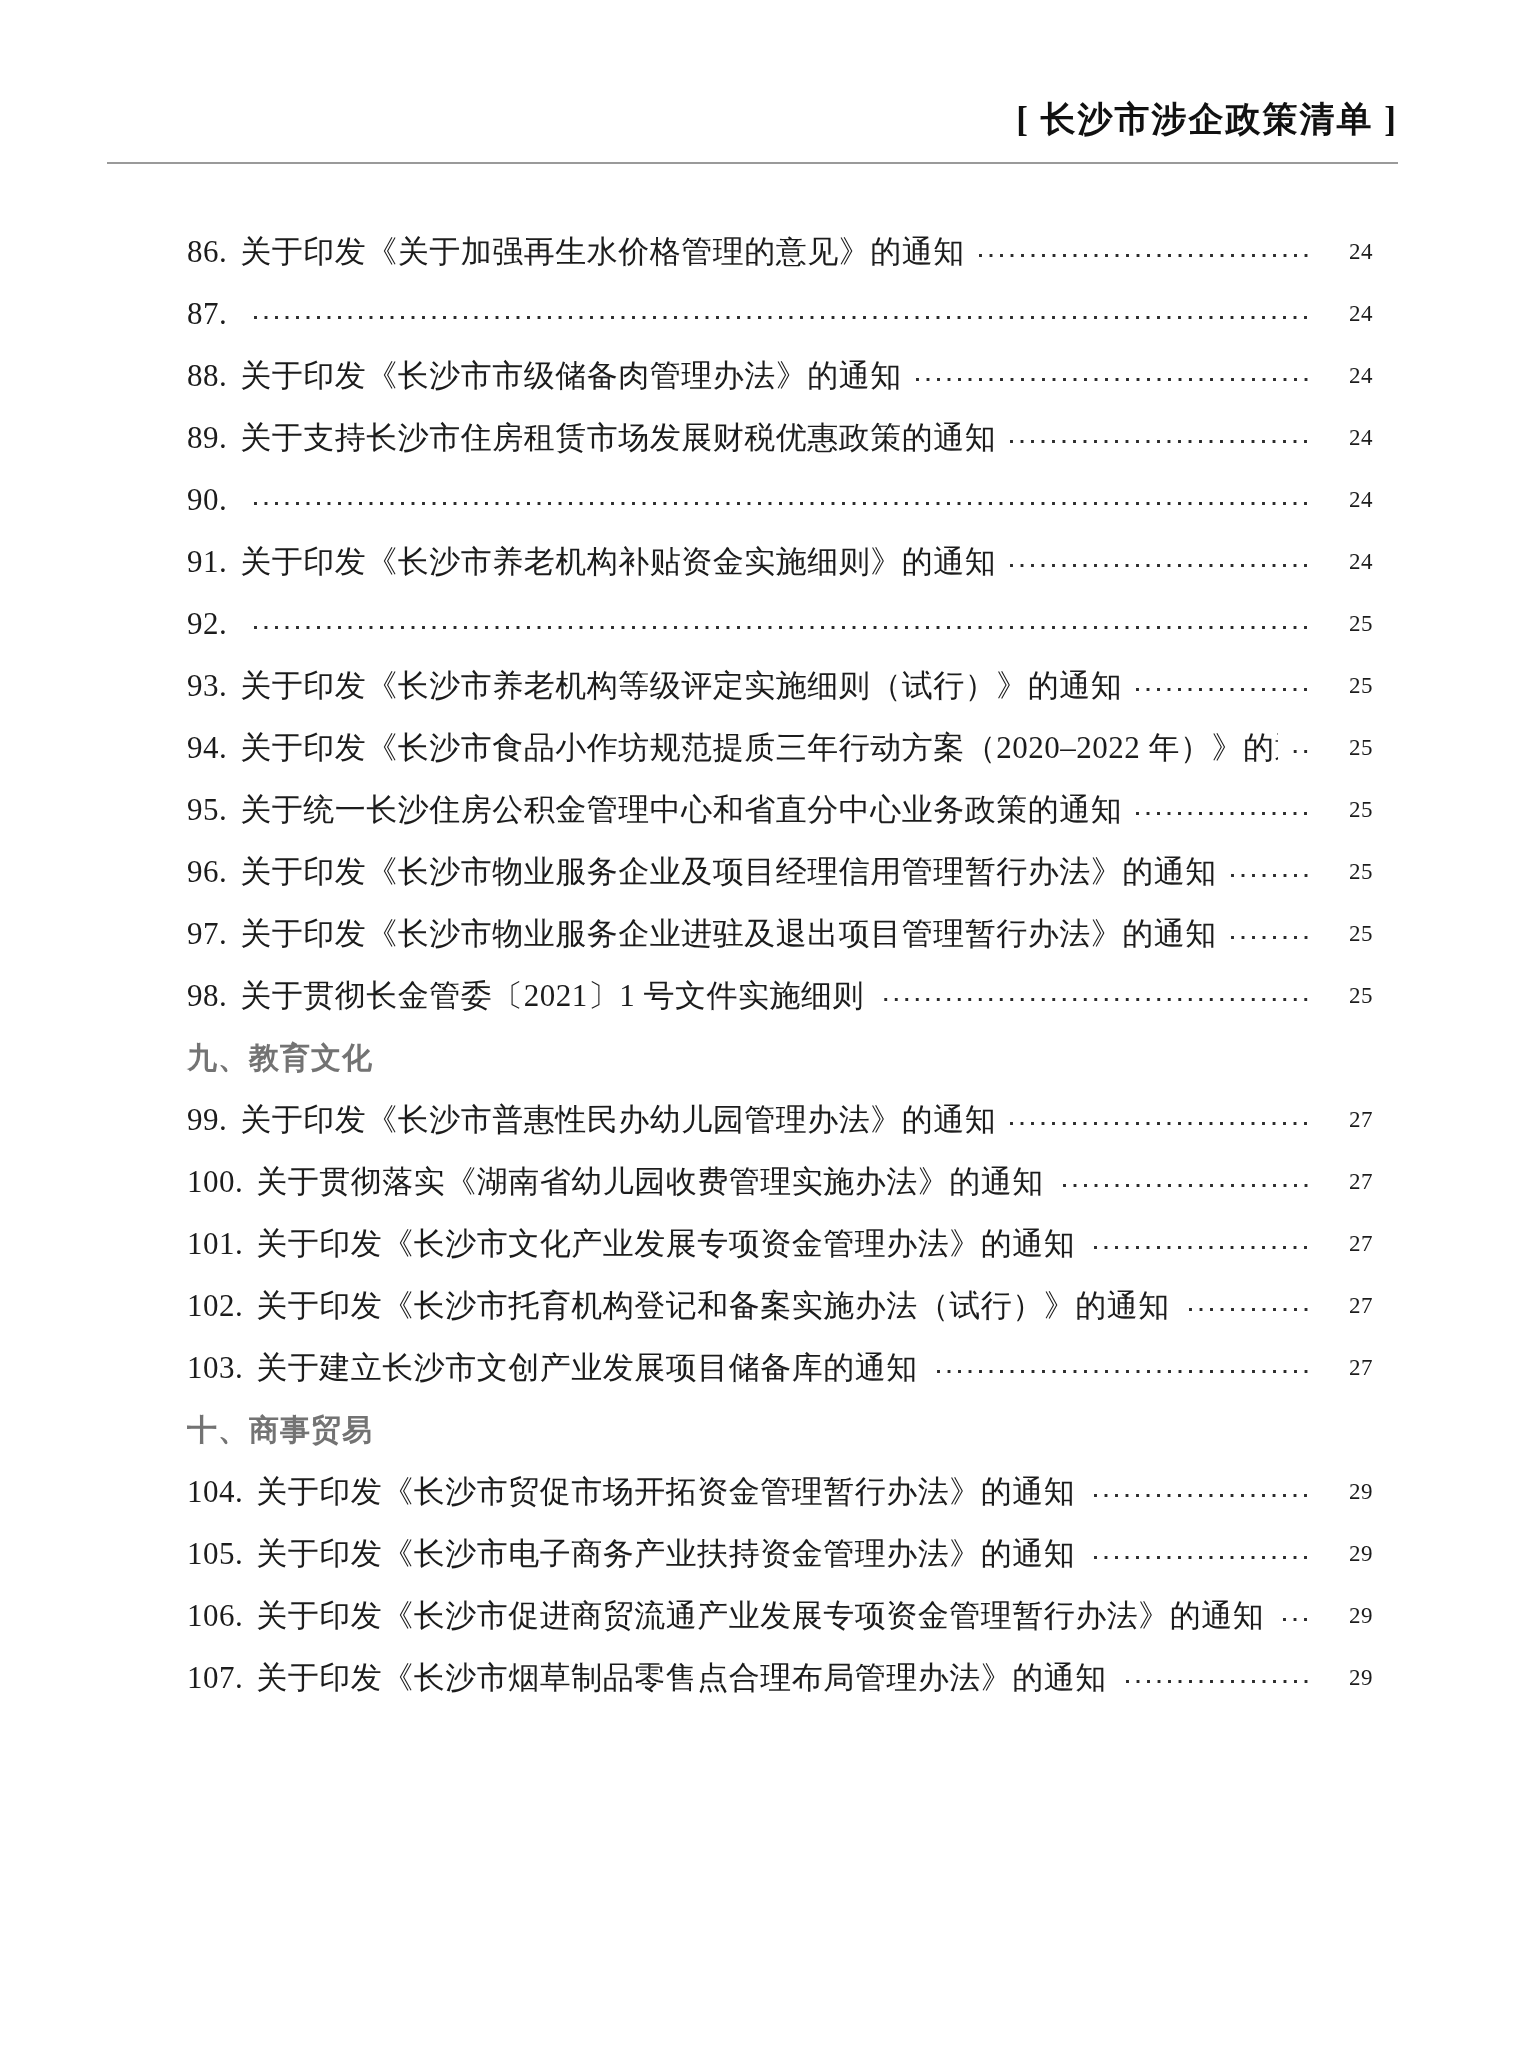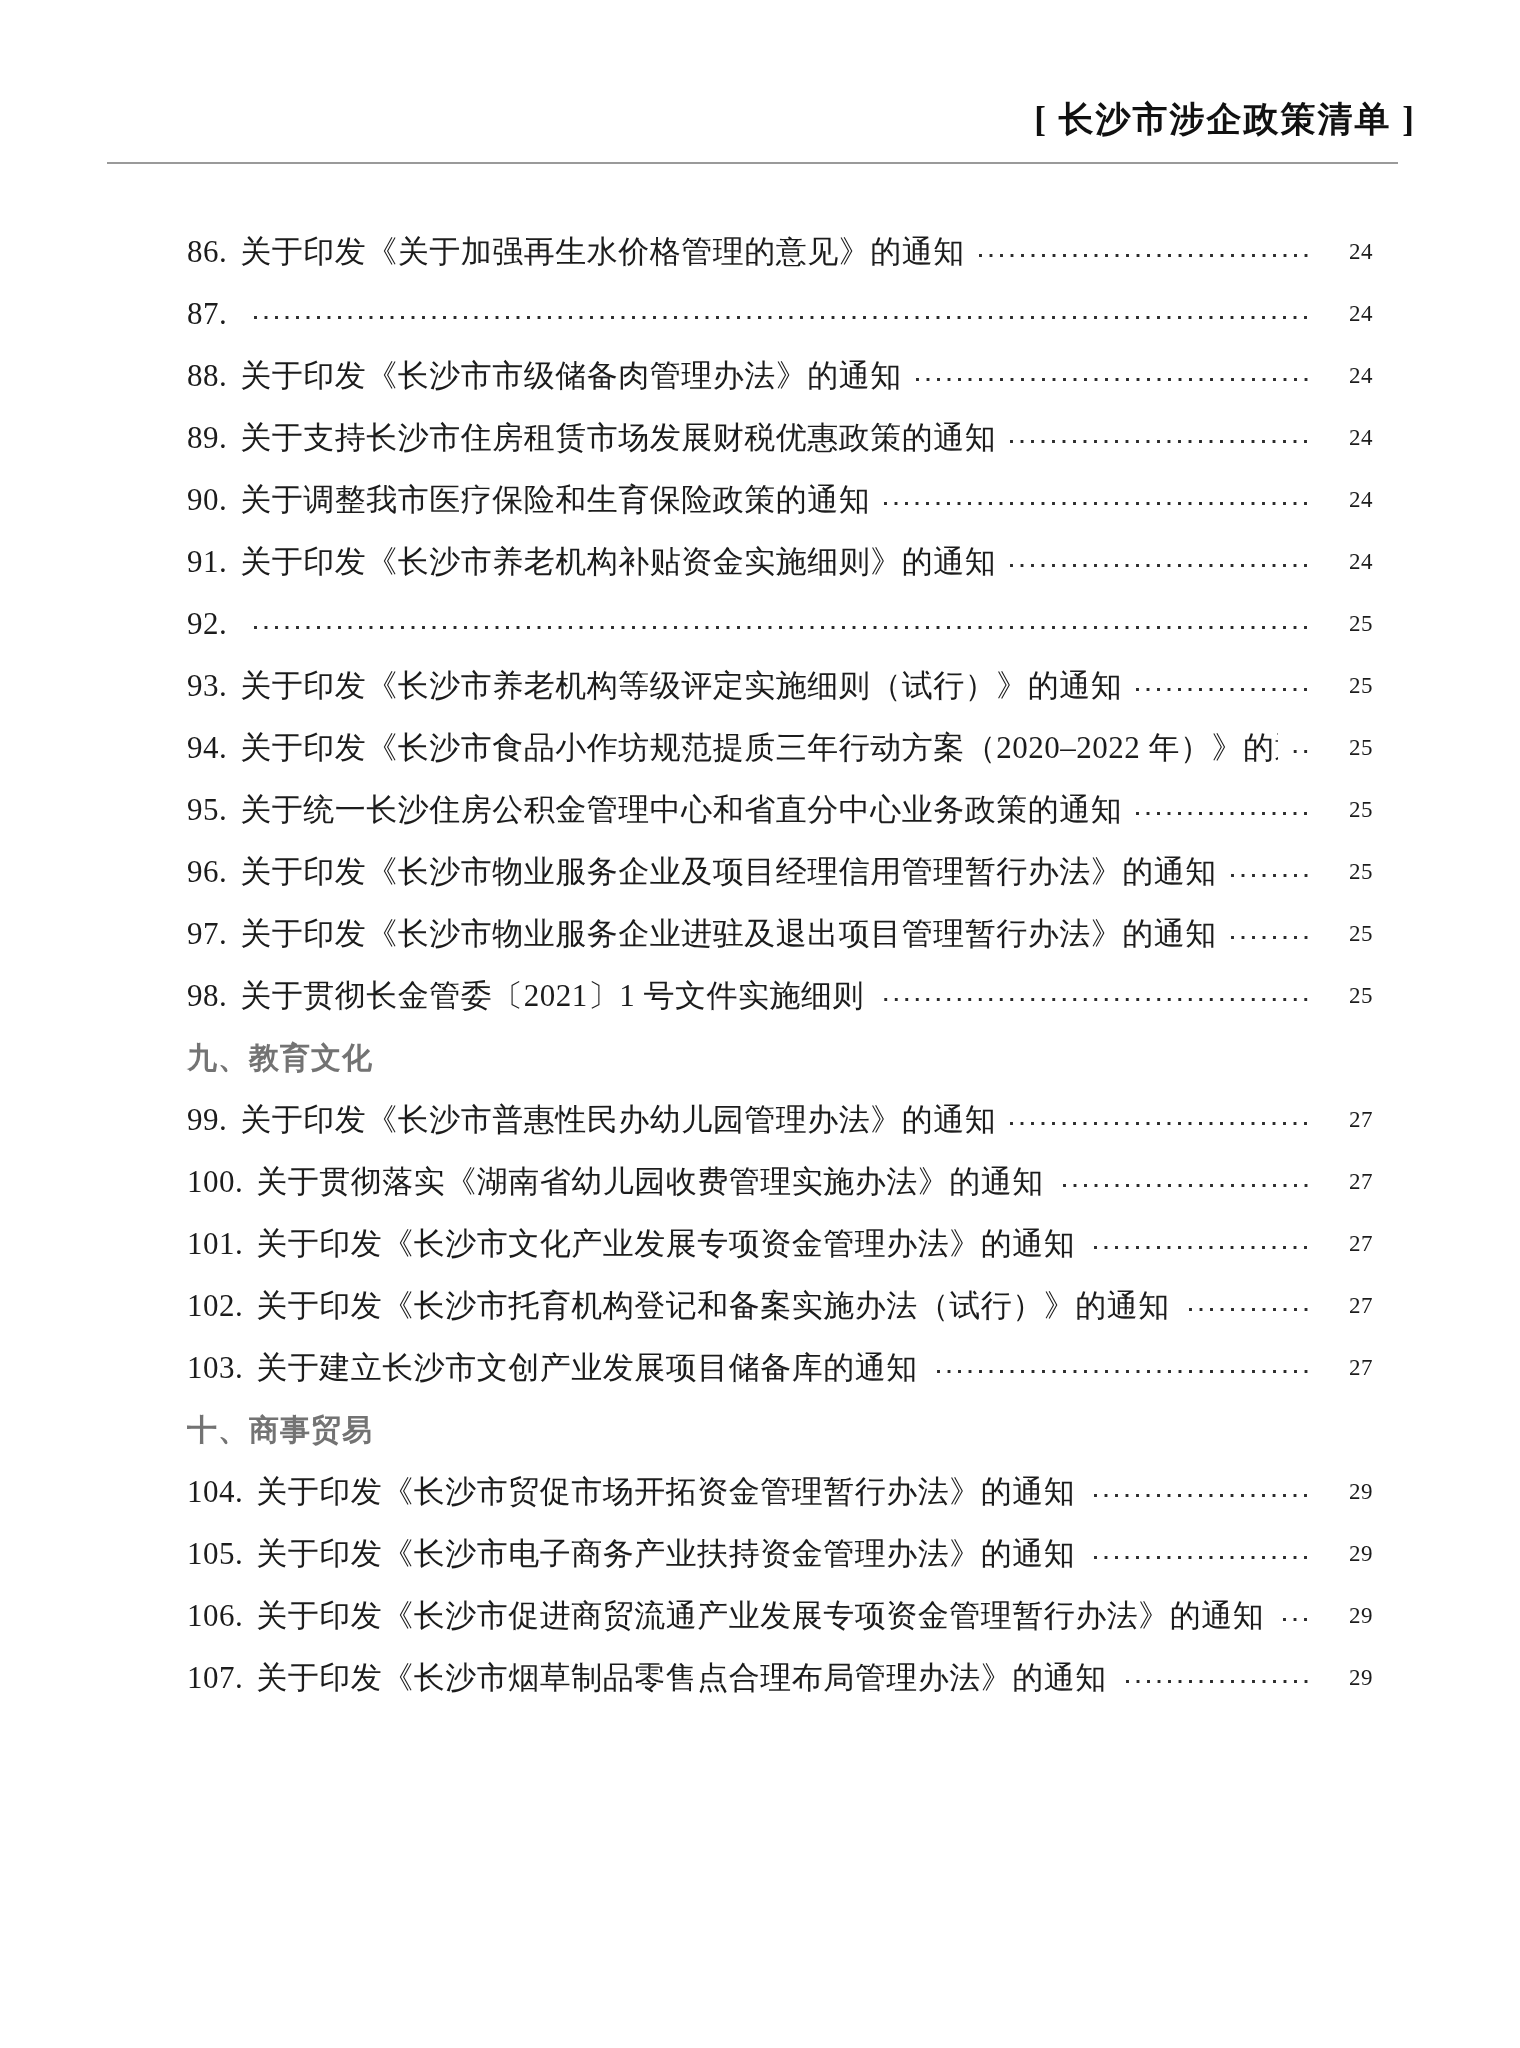--- a/index.html
+++ b/index.html
@@ -6,21 +6,21 @@
   body {
     width: 1520px; height: 2048px;
     background: #ffffff;
     position: relative;
     overflow: hidden;
     font-family: "Liberation Serif", "DejaVu Serif", serif;
     color: #1c1c1c;
   }
   .page-header {
     position: absolute;
-    top: 96px; right: 104px;
+    top: 96px; right: 122px;
     font-size: 35px;
     font-weight: 700;
     letter-spacing: 2px;
     color: #111;
     white-space: nowrap;
   }
   .header-rule {
     position: absolute;
     top: 162px; left: 107px;
     width: 1291px; height: 2px;
@@ -94,21 +94,20 @@
     <span class="pageno">24</span>
   </div>
       <div class="toc-entry">
     <span class="num">89.</span>
     <span class="title">关于支持长沙市住房租赁市场发展财税优惠政策的通知</span>
     <span class="dots"></span>
     <span class="pageno">24</span>
   </div>
       <div class="toc-entry">
     <span class="num">90.</span>
-    <span class="title">关于调整我市医疗保险和生育保险政策的通知</span>
     <span class="dots"></span>
     <span class="pageno">24</span>
   </div>
       <div class="toc-entry">
     <span class="num">91.</span>
     <span class="title">关于印发《长沙市养老机构补贴资金实施细则》的通知</span>
     <span class="dots"></span>
     <span class="pageno">24</span>
   </div>
       <div class="toc-entry">

